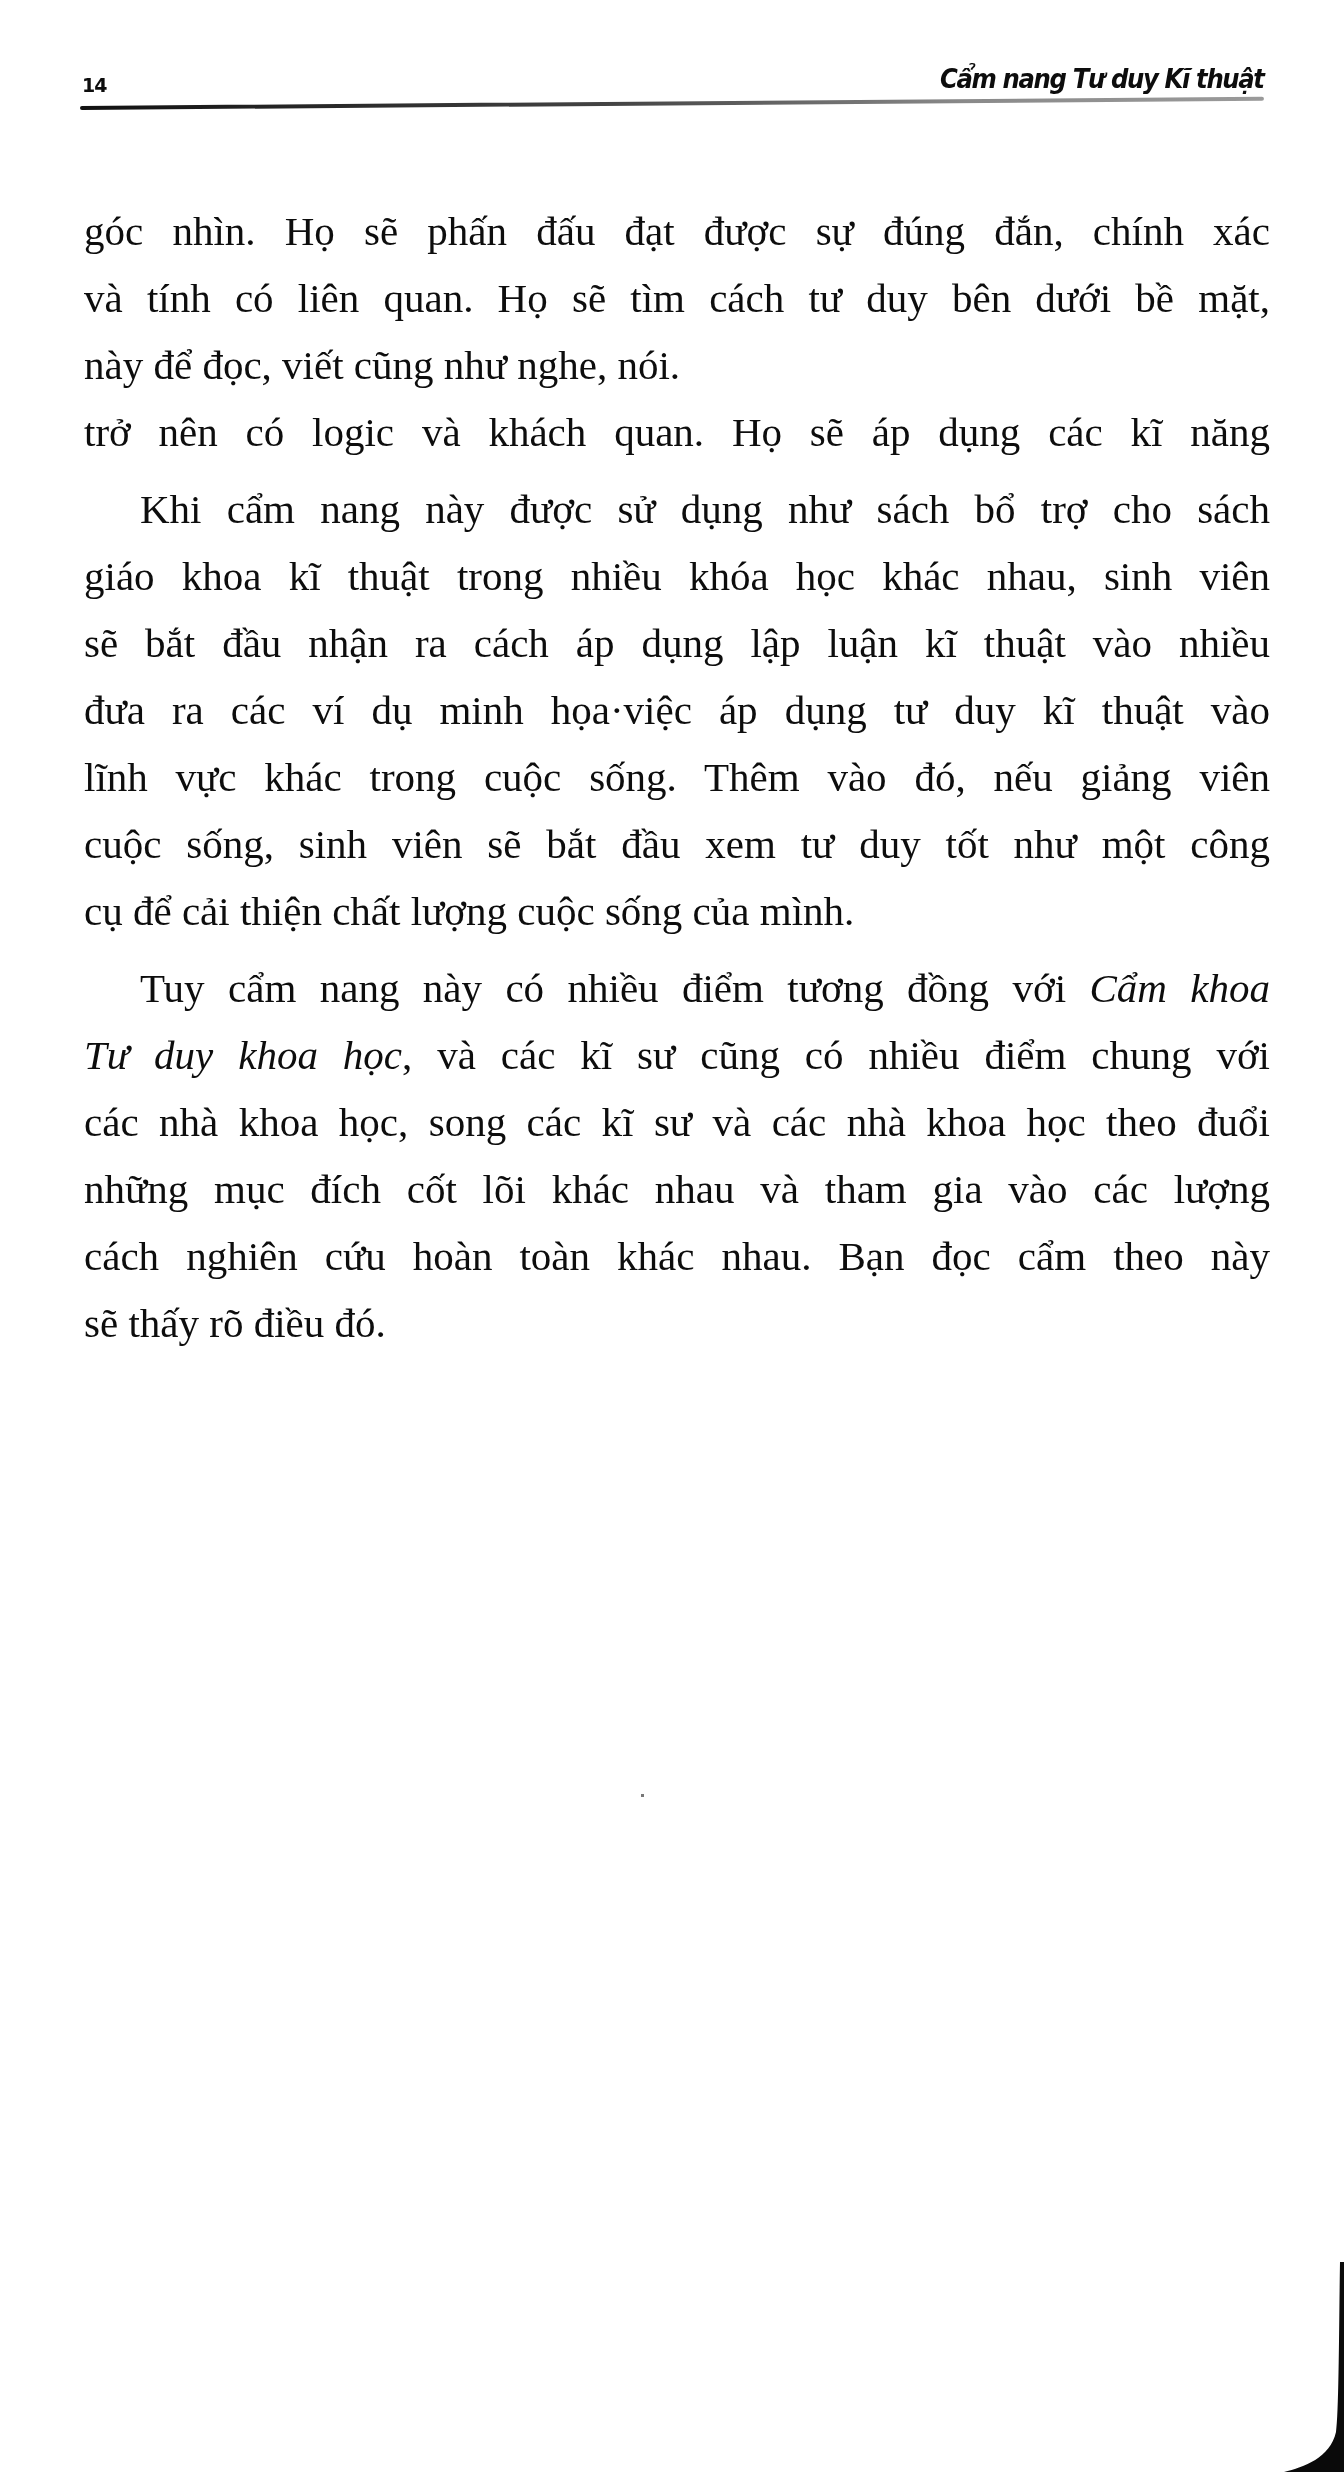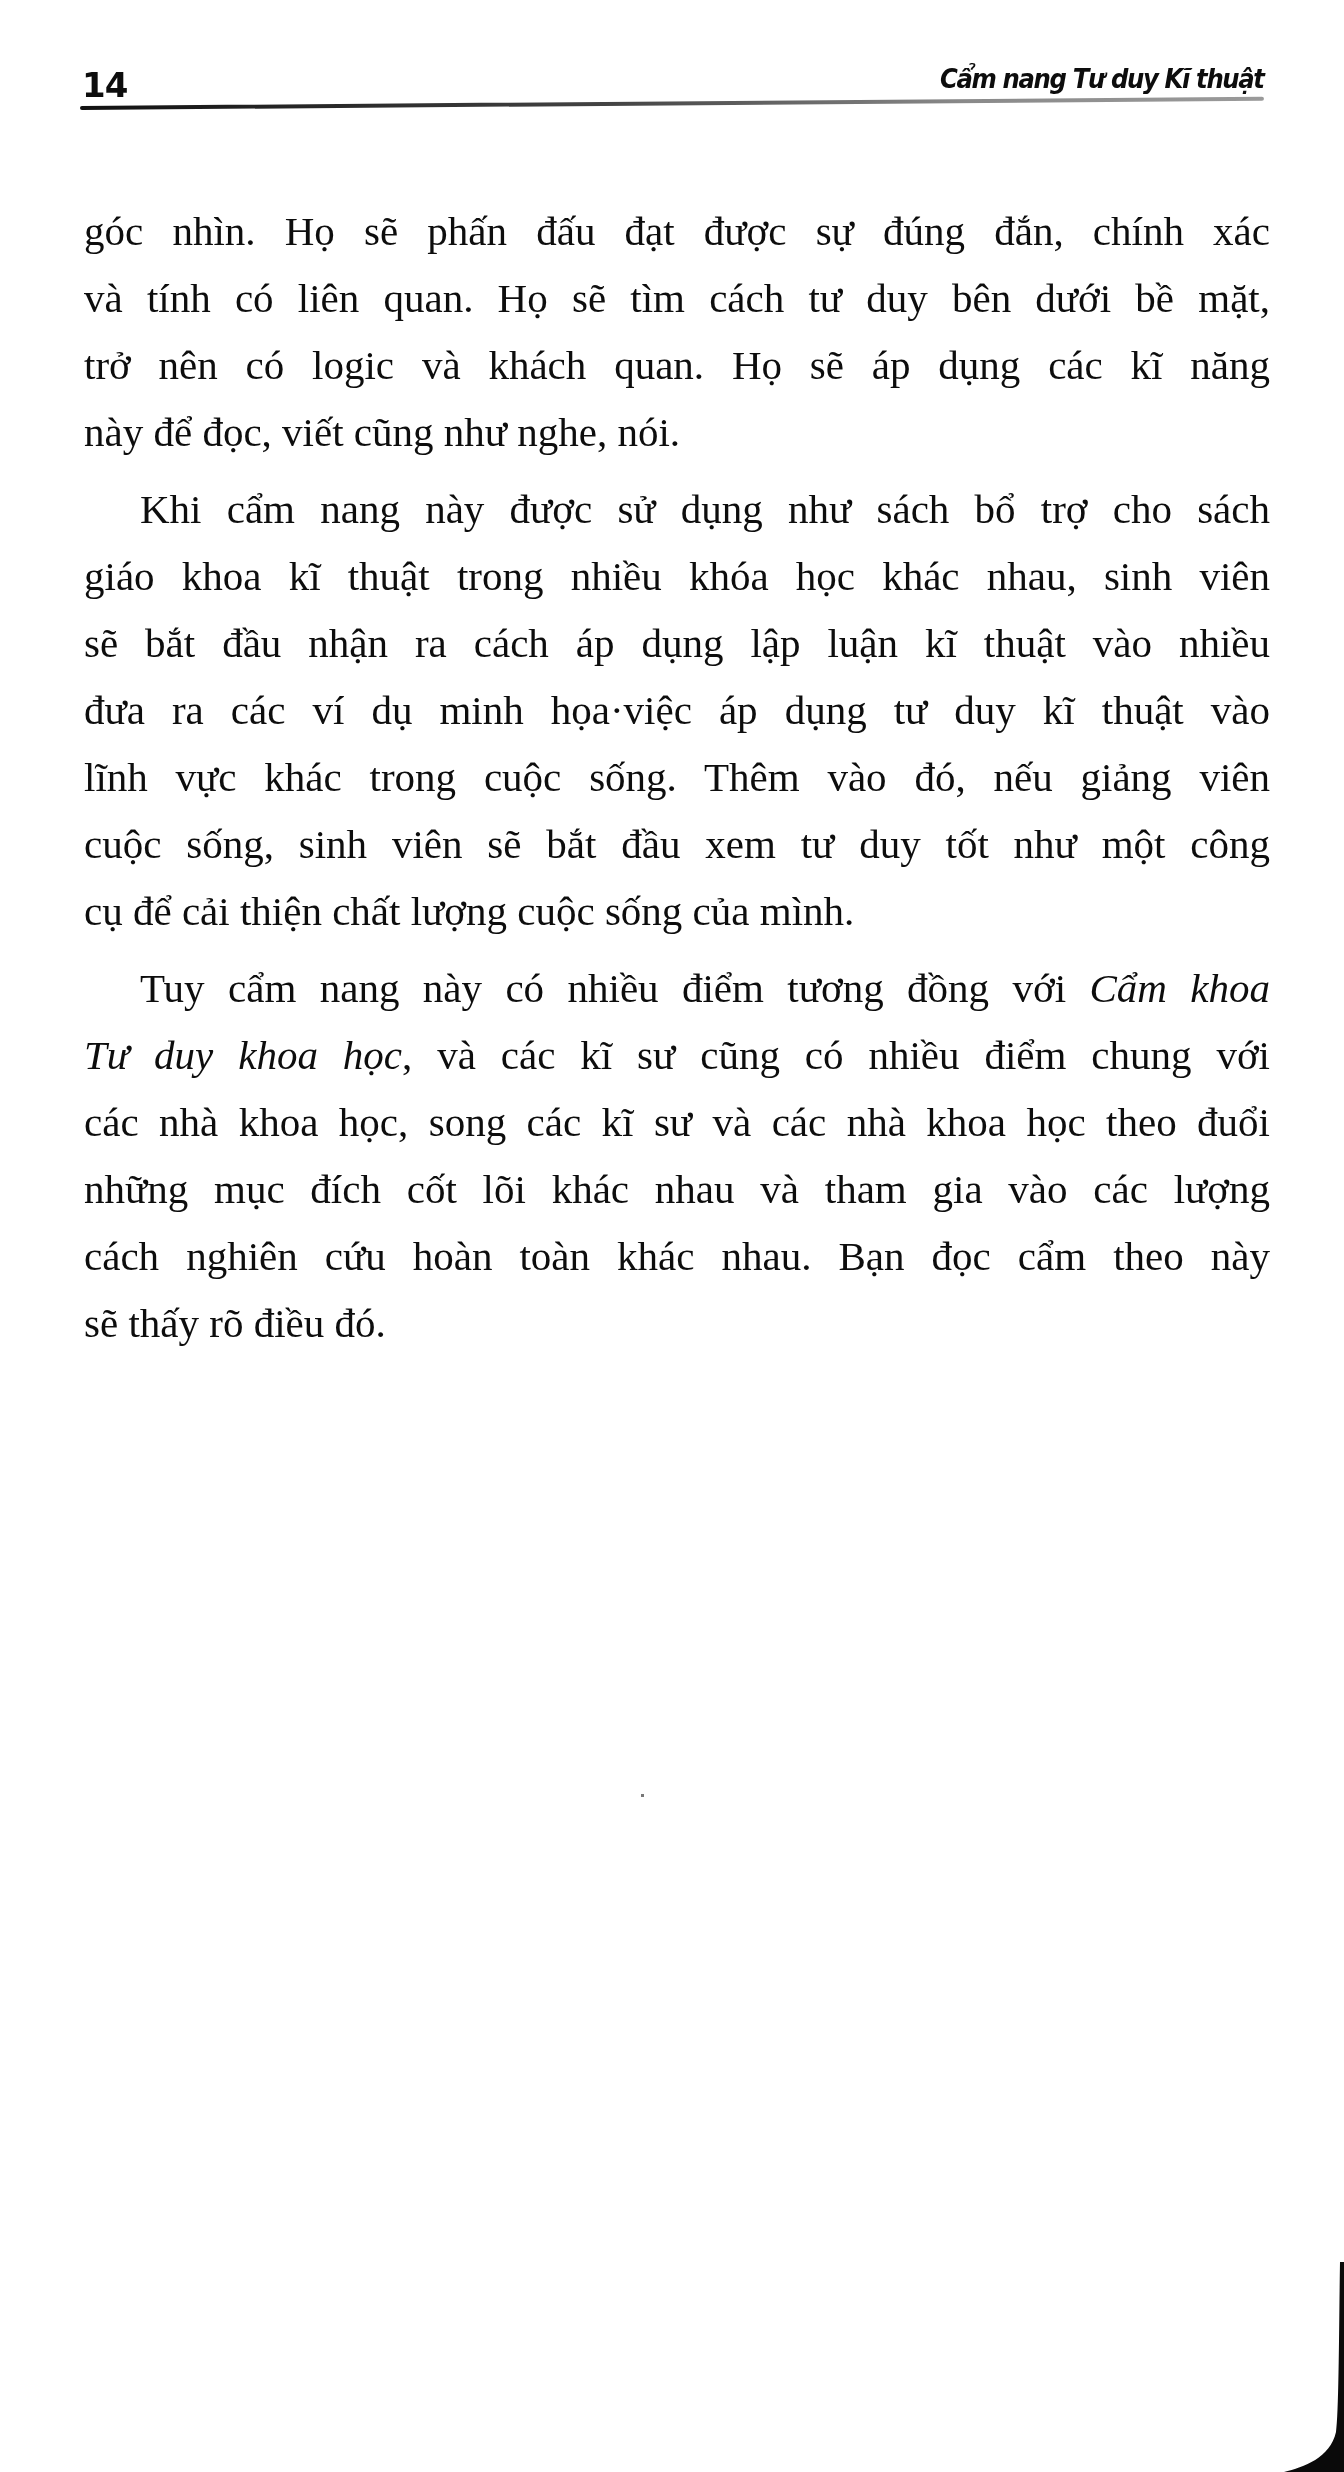--- a/index.html
+++ b/index.html
@@ -20,21 +20,21 @@
       top: 60px;
       width: 1184px;
       height: 50px;
     }
     .page-number {
       position: absolute;
       left: 2px;
       top: 10px;
       font-family: "DejaVu Sans", sans-serif;
       font-weight: bold;
-      font-size: 34px;
+      font-size: 19px;
       letter-spacing: -1px;
       line-height: 30px;
     }
     .running-title {
       position: absolute;
       right: 0;
       top: 3px;
       font-family: "DejaVu Sans", sans-serif;
       font-style: italic;
       font-weight: bold;
@@ -111,22 +111,22 @@
 <header class="page-header">
   <span class="page-number">14</span>
   <span class="running-title">Cẩm nang Tư duy Kĩ thuật</span>
   <div class="header-rule"></div>
 </header>
 
 <main class="body-text">
   <p class="para">
     <span class="line">góc nhìn. Họ sẽ phấn đấu đạt được sự đúng đắn, chính xác</span>
     <span class="line">và tính có liên quan. Họ sẽ tìm cách tư duy bên dưới bề mặt,</span>
+    <span class="line last">này để đọc, viết cũng như nghe, nói.</span>
     <span class="line">trở nên có logic và khách quan. Họ sẽ áp dụng các kĩ năng</span>
-    <span class="line last">này để đọc, viết cũng như nghe, nói.</span>
   </p>
   <p class="para indent">
     <span class="line first">Khi cẩm nang này được sử dụng như sách bổ trợ cho sách</span>
     <span class="line">giáo khoa kĩ thuật trong nhiều khóa học khác nhau, sinh viên</span>
     <span class="line">sẽ bắt đầu nhận ra cách áp dụng lập luận kĩ thuật vào nhiều</span>
     <span class="line">đưa ra các ví dụ minh họa·việc áp dụng tư duy kĩ thuật vào</span>
     <span class="line">lĩnh vực khác trong cuộc sống. Thêm vào đó, nếu giảng viên</span>
     <span class="line">cuộc sống, sinh viên sẽ bắt đầu xem tư duy tốt như một công</span>
     <span class="line last">cụ để cải thiện chất lượng cuộc sống của mình.</span>
   </p>

